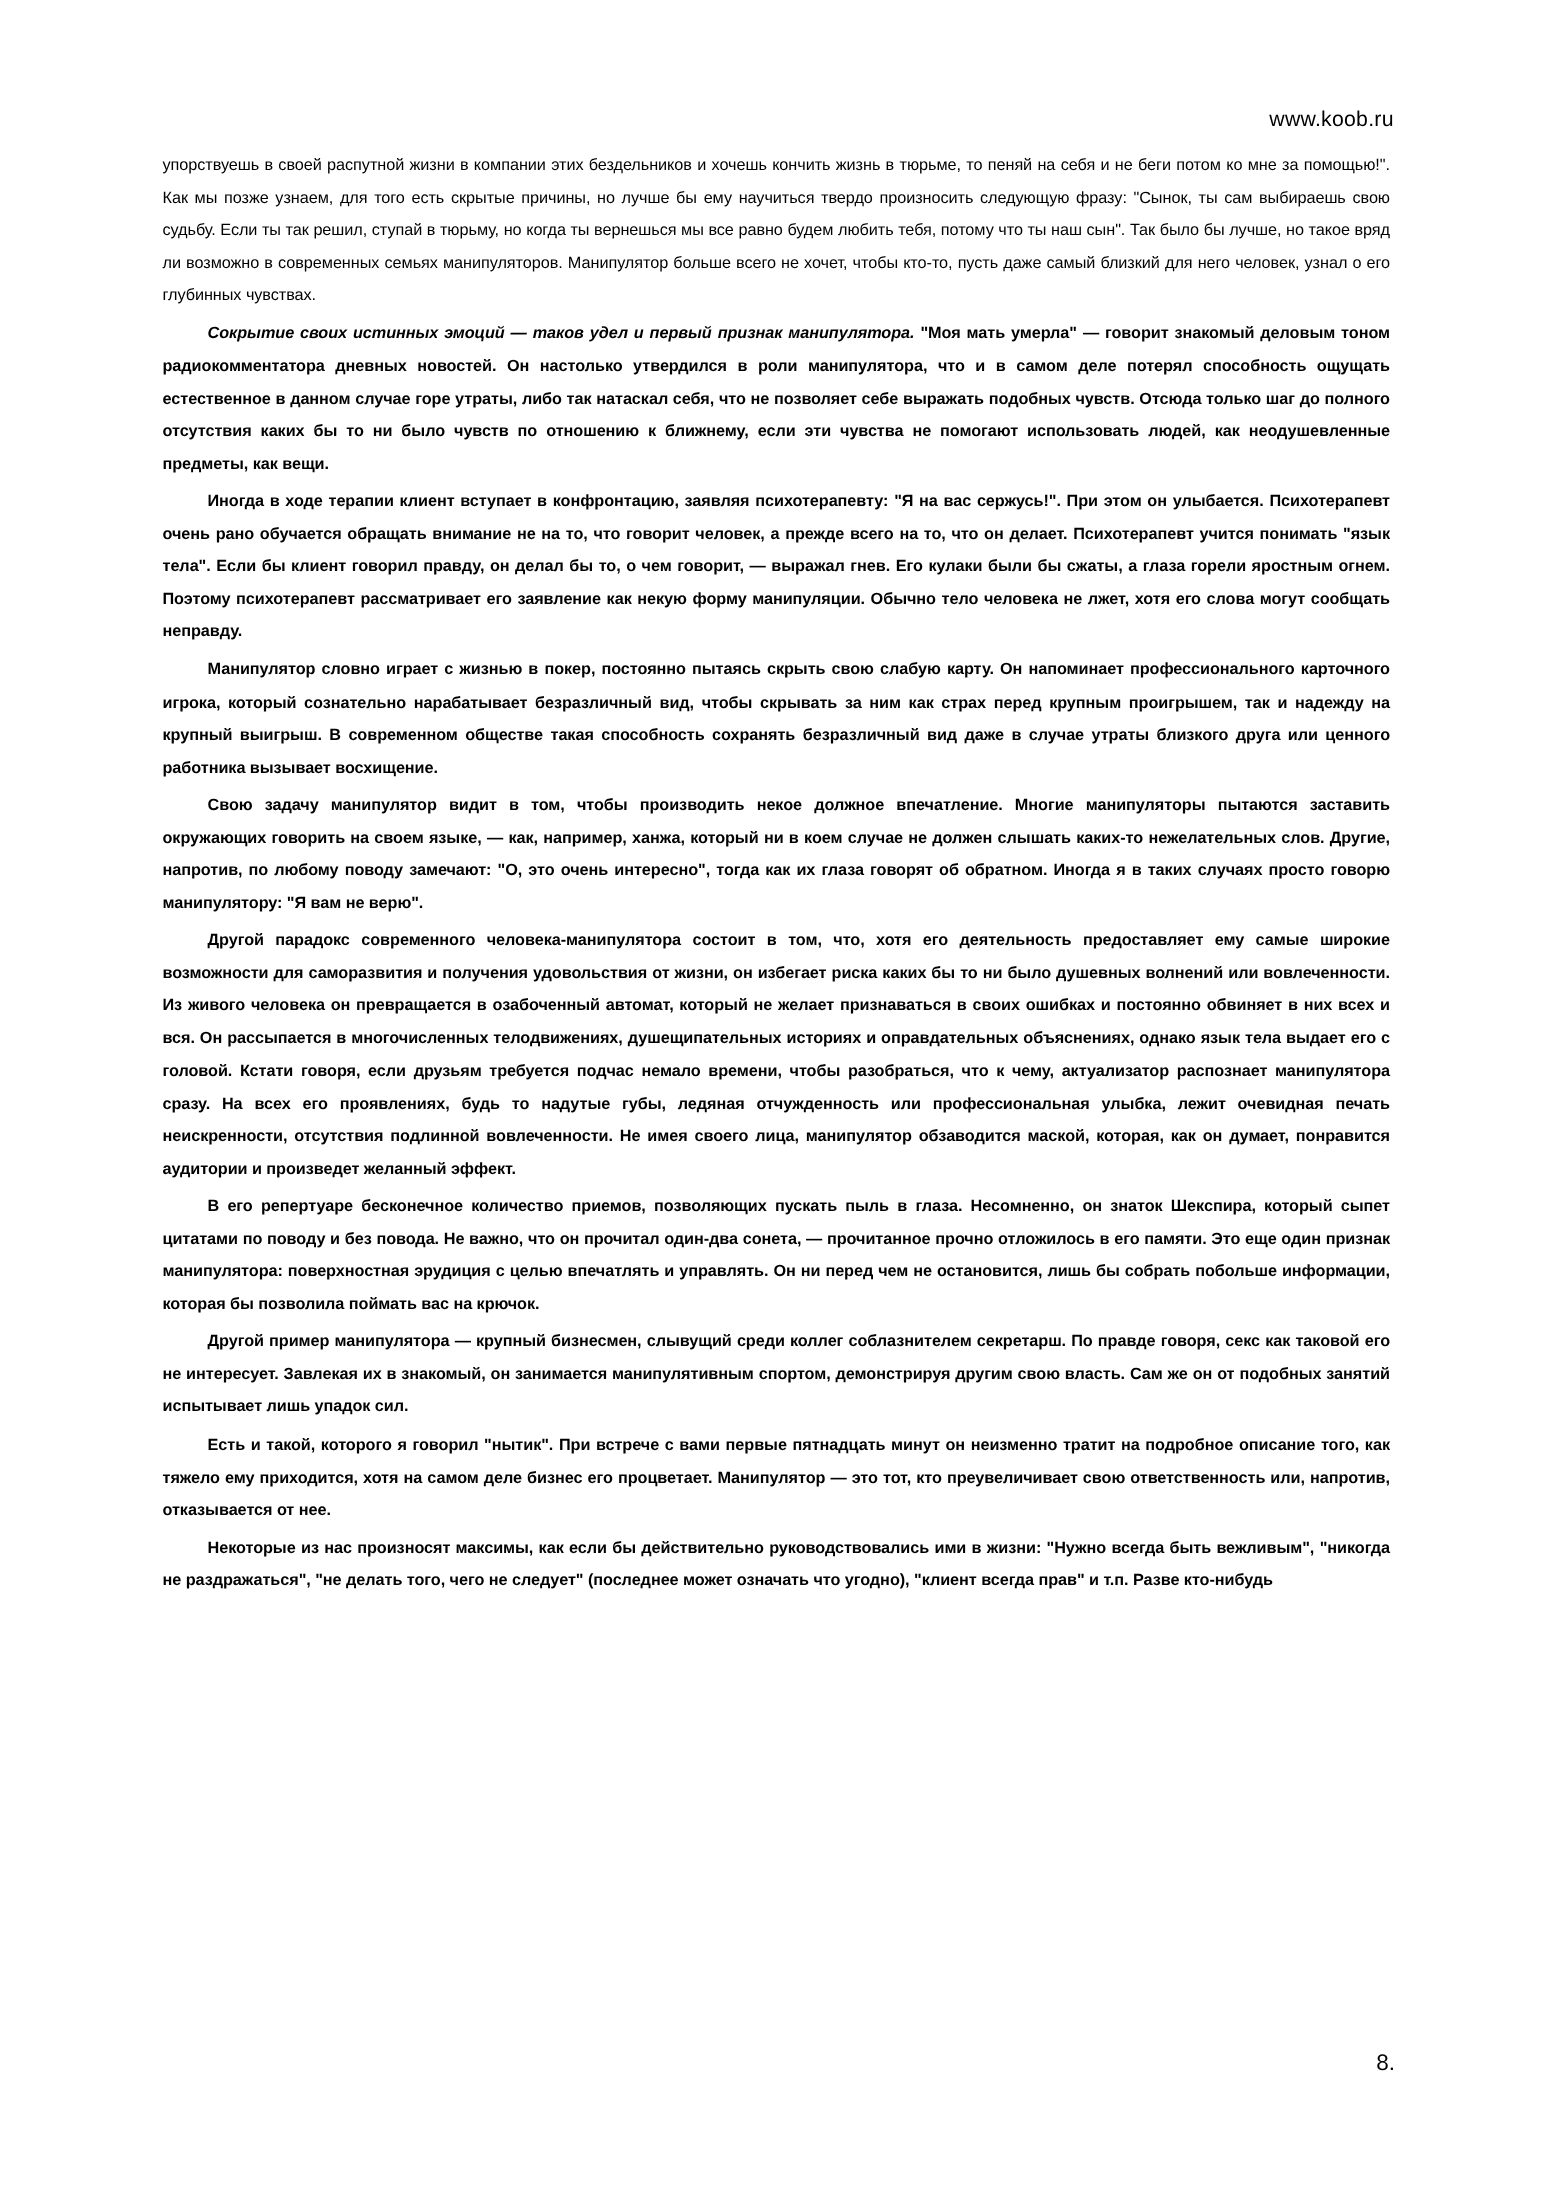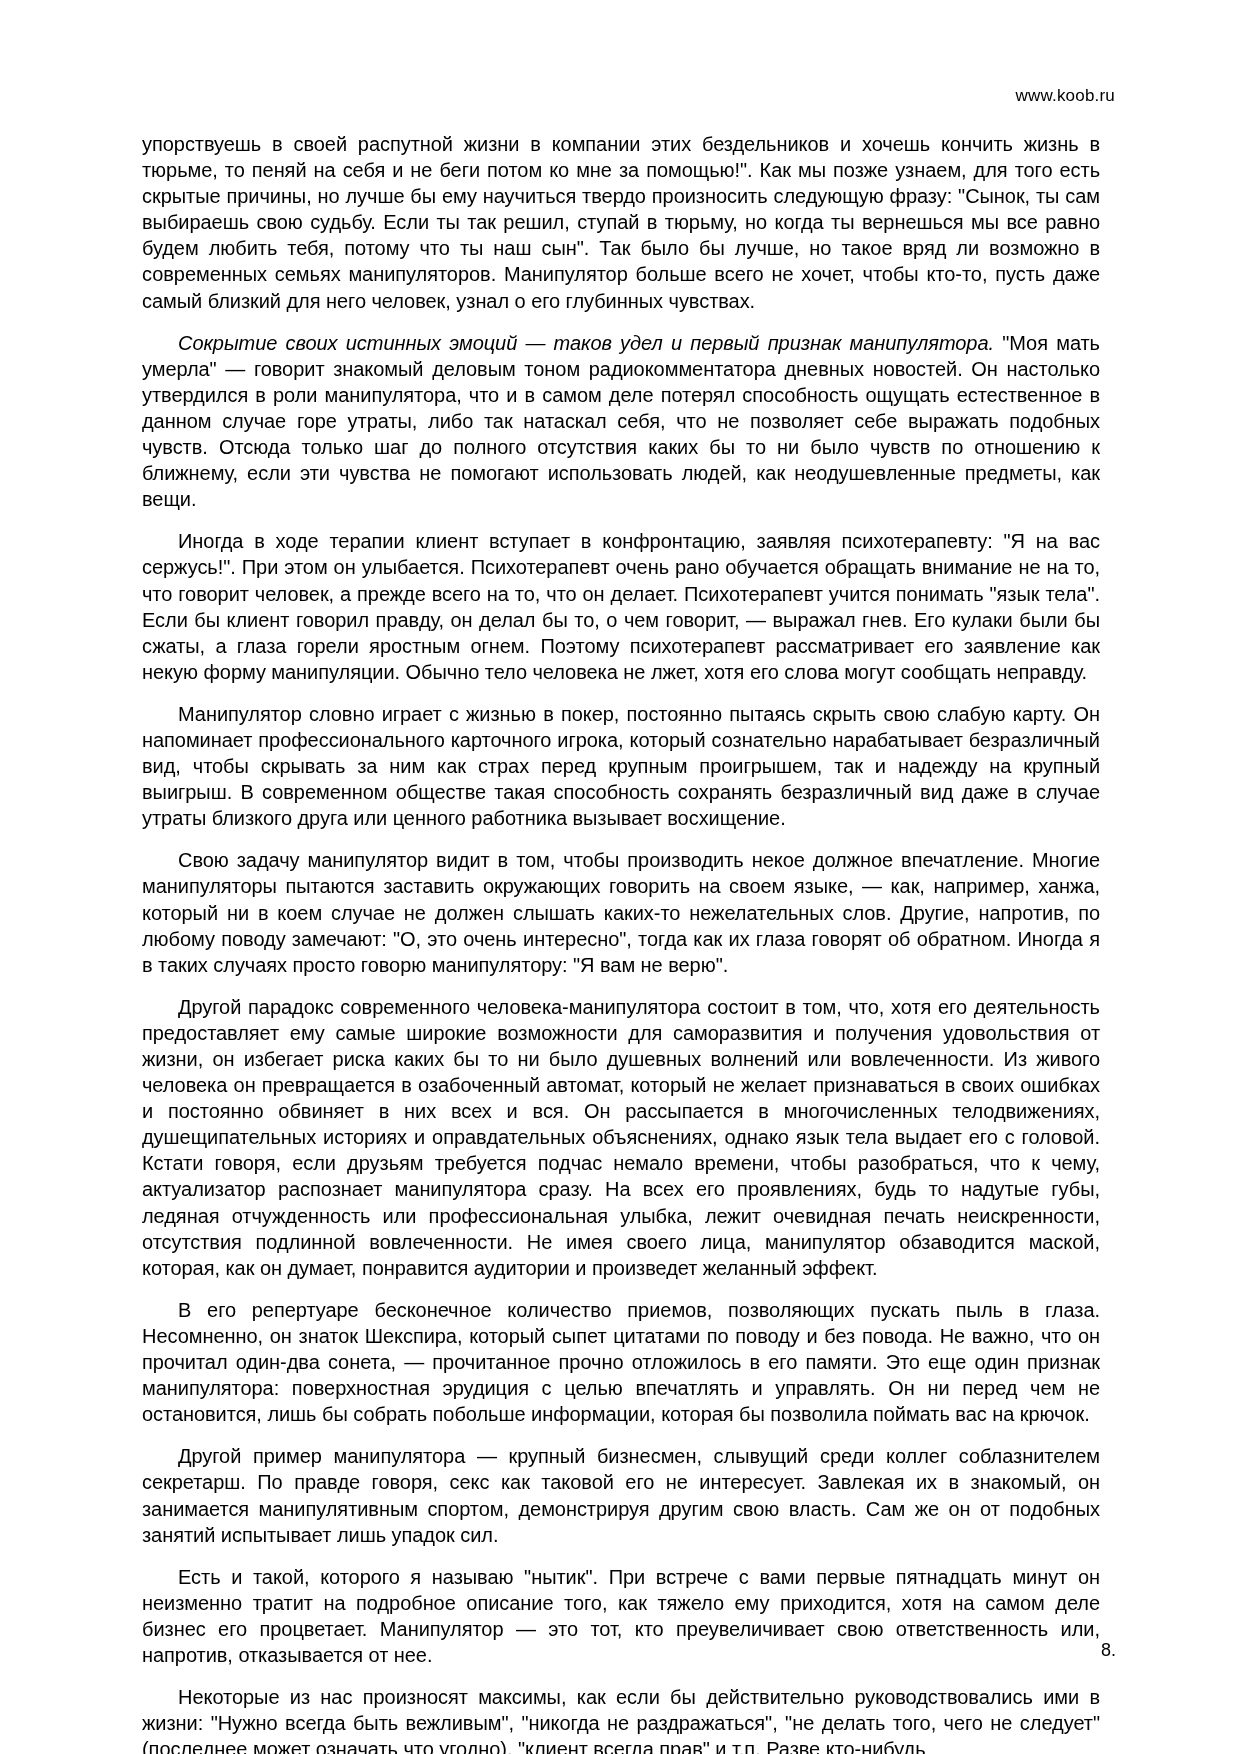--- a/index.html
+++ b/index.html
@@ -26,31 +26,32 @@
     letter-spacing: 0.2px;
     color: #000;
   }
   .content {
     position: absolute;
     top: 115px;
     left: 126px;
     width: 990px;
   }
   p.para {
-    margin: 16px;
+    margin: 4px;
     text-align: justify;
     text-justify: inter-word;
-    font-size: 20px;
+    font-size: 13px;
     line-height: 26.1px;
     letter-spacing: -0.05px;
     word-spacing: 0px;
     hyphens: none;
   }
   p.para.indent {
     text-indent: 36px;
+    font-weight: bold;
   }
   p.para .it {
     font-style: italic;
   }
   .pagenum {
     position: absolute;
     left: 126px;
     width: 990px;
     top: 1640px;
     text-align: right;
@@ -75,21 +76,21 @@
     <p class="para indent">Манипулятор словно играет с жизнью в покер, постоянно пытаясь скрыть свою слабую карту. Он напоминает профессионального карточного игрока, который сознательно нарабатывает безразличный вид, чтобы скрывать за ним как страх перед крупным проигрышем, так и надежду на крупный выигрыш. В современном обществе такая способность сохранять безразличный вид даже в случае утраты близкого друга или ценного работника вызывает восхищение.</p>
 
     <p class="para indent">Свою задачу манипулятор видит в том, чтобы производить некое должное впечатление. Многие манипуляторы пытаются заставить окружающих говорить на своем языке, — как, например, ханжа, который ни в коем случае не должен слышать каких-то нежелательных слов. Другие, напротив, по любому поводу замечают: "О, это очень интересно", тогда как их глаза говорят об обратном. Иногда я в таких случаях просто говорю манипулятору: "Я вам не верю".</p>
 
     <p class="para indent">Другой парадокс современного человека-манипулятора состоит в том, что, хотя его деятельность предоставляет ему самые широкие возможности для саморазвития и получения удовольствия от жизни, он избегает риска каких бы то ни было душевных волнений или вовлеченности. Из живого человека он превращается в озабоченный автомат, который не желает признаваться в своих ошибках и постоянно обвиняет в них всех и вся. Он рассыпается в многочисленных телодвижениях, душещипательных историях и оправдательных объяснениях, однако язык тела выдает его с головой. Кстати говоря, если друзьям требуется подчас немало времени, чтобы разобраться, что к чему, актуализатор распознает манипулятора сразу. На всех его проявлениях, будь то надутые губы, ледяная отчужденность или профессиональная улыбка, лежит очевидная печать неискренности, отсутствия подлинной вовлеченности. Не имея своего лица, манипулятор обзаводится маской, которая, как он думает, понравится аудитории и произведет желанный эффект.</p>
 
     <p class="para indent">В его репертуаре бесконечное количество приемов, позволяющих пускать пыль в глаза. Несомненно, он знаток Шекспира, который сыпет цитатами по поводу и без повода. Не важно, что он прочитал один-два сонета, — прочитанное прочно отложилось в его памяти. Это еще один признак манипулятора: поверхностная эрудиция с целью впечатлять и управлять. Он ни перед чем не остановится, лишь бы собрать побольше информации, которая бы позволила поймать вас на крючок.</p>
 
     <p class="para indent">Другой пример манипулятора — крупный бизнесмен, слывущий среди коллег соблазнителем секретарш. По правде говоря, секс как таковой его не интересует. Завлекая их в знакомый, он занимается манипулятивным спортом, демонстрируя другим свою власть. Сам же он от подобных занятий испытывает лишь упадок сил.</p>
 
-    <p class="para indent">Есть и такой, которого я называю "нытик". При встрече с вами первые пятнадцать минут он неизменно тратит на подробное описание того, как тяжело ему приходится, хотя на самом деле бизнес его процветает. Манипулятор — это тот, кто преувеличивает свою ответственность или, напротив, отказывается от нее.</p>
+    <p class="para indent">Есть и такой, которого я говорил "нытик". При встрече с вами первые пятнадцать минут он неизменно тратит на подробное описание того, как тяжело ему приходится, хотя на самом деле бизнес его процветает. Манипулятор — это тот, кто преувеличивает свою ответственность или, напротив, отказывается от нее.</p>
 
     <p class="para indent">Некоторые из нас произносят максимы, как если бы действительно руководствовались ими в жизни: "Нужно всегда быть вежливым", "никогда не раздражаться", "не делать того, чего не следует" (последнее может означать что угодно), "клиент всегда прав" и т.п. Разве кто-нибудь</p>
 
   </div>
 
   <div class="pagenum">8.</div>
 
 </div>
 
 </body></html>

